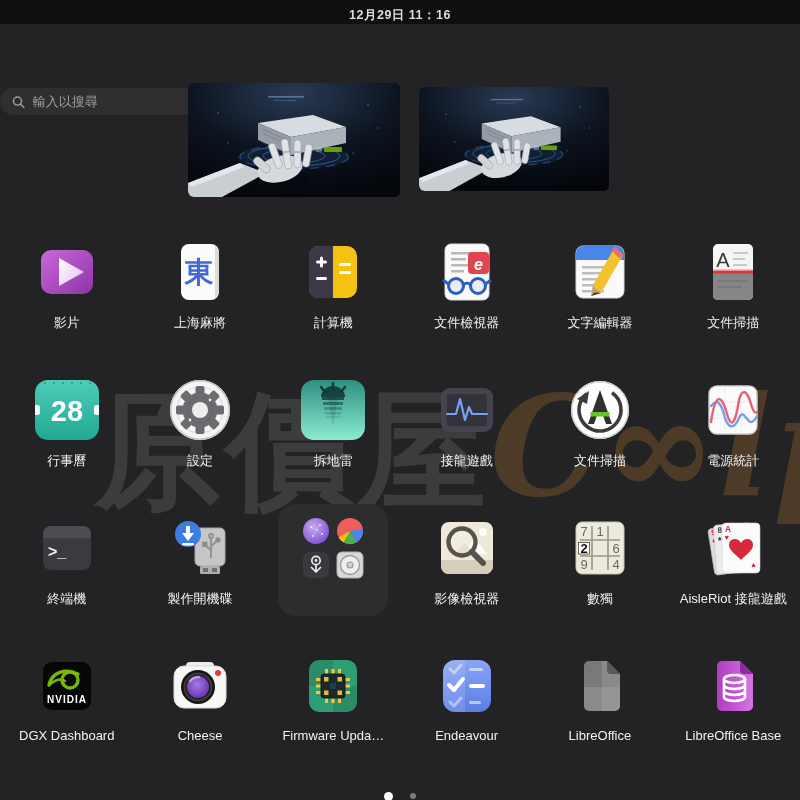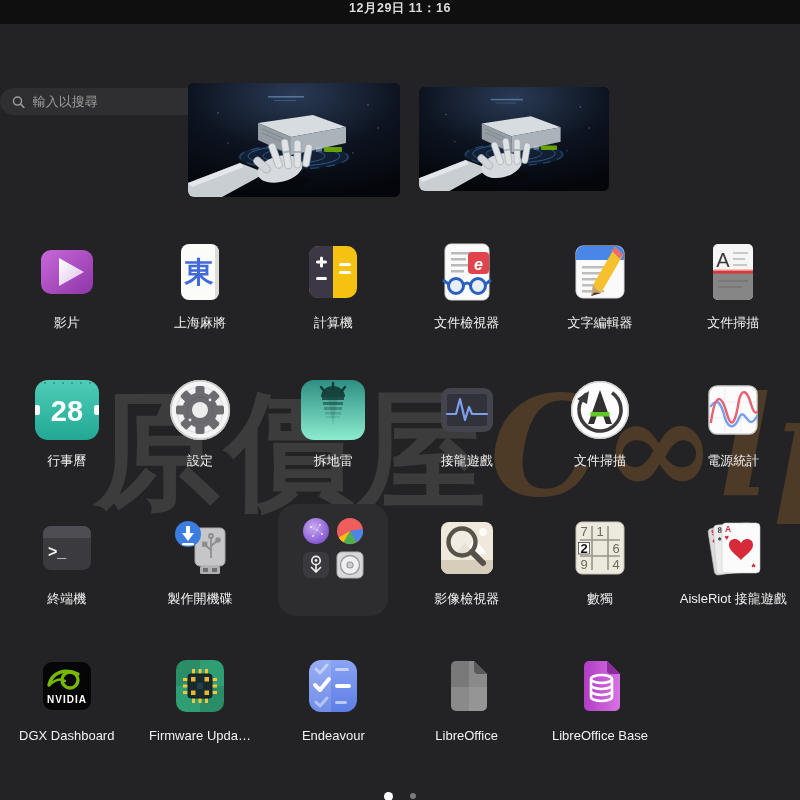--- a/index.html
+++ b/index.html
@@ -2,21 +2,21 @@
 <html><head>
 <meta charset="utf-8">
 <style>
   * { margin:0; padding:0; box-sizing:border-box; }
   html,body { width:800px; height:800px; overflow:hidden; }
   body { background:#232325; font-family:"Liberation Sans",sans-serif; position:relative; }
   svg text { font-family:"Liberation Sans",sans-serif; }
 
   
   .topbar { position:absolute; top:0; left:0; width:800px; height:24px; background:#0f0f10;
-            display:flex; align-items:flex-start; justify-content:center; }
+            display:flex; align-items:flex-end; justify-content:center; }
   .clock { color:#dcdcdc; font-size:12.5px; font-weight:bold; letter-spacing:.5px; }
 
   
   .searchwrap { position:absolute; top:44px; left:0; width:800px; display:flex; justify-content:flex-start;margin-top:44px; }
   .searchpill { width:276px; height:27px; background:#2f2f31; border-radius:14px; display:flex;
                 align-items:center; padding:0 12px; gap:8px; }
   .searchpill input { background:transparent; border:none; outline:none; color:#a9a9a9;
                       font-size:13px; width:100%; font-family:"Liberation Sans",sans-serif; }
   .searchpill input::placeholder { color:#9c9c9c; opacity:1; }
 
@@ -477,20 +477,32 @@
       <g stroke="#76b900" fill="none" stroke-linecap="round">
         <circle cx="35" cy="26" r="8" stroke-width="3.4"></circle>
         <path d="M14,31 C17,18 30,14 43,20" stroke-width="3.4"></path>
         <path d="M14,31 C20,26 26,24 30,27" stroke-width="2.4"></path>
       </g>
       <text x="32" y="49" font-size="10" font-weight="bold" fill="#ffffff" text-anchor="middle" letter-spacing="1">NVIDIA</text>
     </svg>
     <div class="label">DGX Dashboard</div>
   </div>
 
+  <div class="cell">
+    <svg width="64" height="64" viewBox="0 0 64 64">
+      <rect x="18" y="8" width="28" height="10" rx="4" fill="#ececec"></rect>
+      <rect x="6" y="12" width="52" height="42" rx="10" fill="#f7f7f7" stroke="#d9d9d9"></rect>
+      <circle cx="30" cy="33" r="17" fill="#141414"></circle>
+      <circle cx="30" cy="33" r="13.5" fill="#1e1e1e" stroke="#3c3c3c" stroke-width="2"></circle>
+      <circle cx="30" cy="33" r="11" fill="url(#lensg)"></circle>
+      <path d="M22,27 a11,11 0 0 1 9,-4" stroke="rgba(255,255,255,.45)" stroke-width="2.5" fill="none" stroke-linecap="round"></path>
+      <circle cx="50" cy="19" r="3" fill="#e33636"></circle>
+    </svg>
+    <div class="label">Cheese</div>
+  </div>
 
   <div class="cell">
     <svg width="64" height="64" viewBox="0 0 64 64">
       <clipPath id="fwclip">
           <rect x="8" y="6" width="48" height="52" rx="10"></rect>
         </clipPath>
       <rect x="8" y="6" width="48" height="52" rx="10" fill="#2f9e74"></rect>
       <g clip-path="url(#fwclip)">
         <rect x="8" y="6" width="24" height="26" fill="rgba(0,0,0,.10)"></rect>
         <rect x="32" y="32" width="24" height="26" fill="rgba(0,0,0,.10)"></rect>

